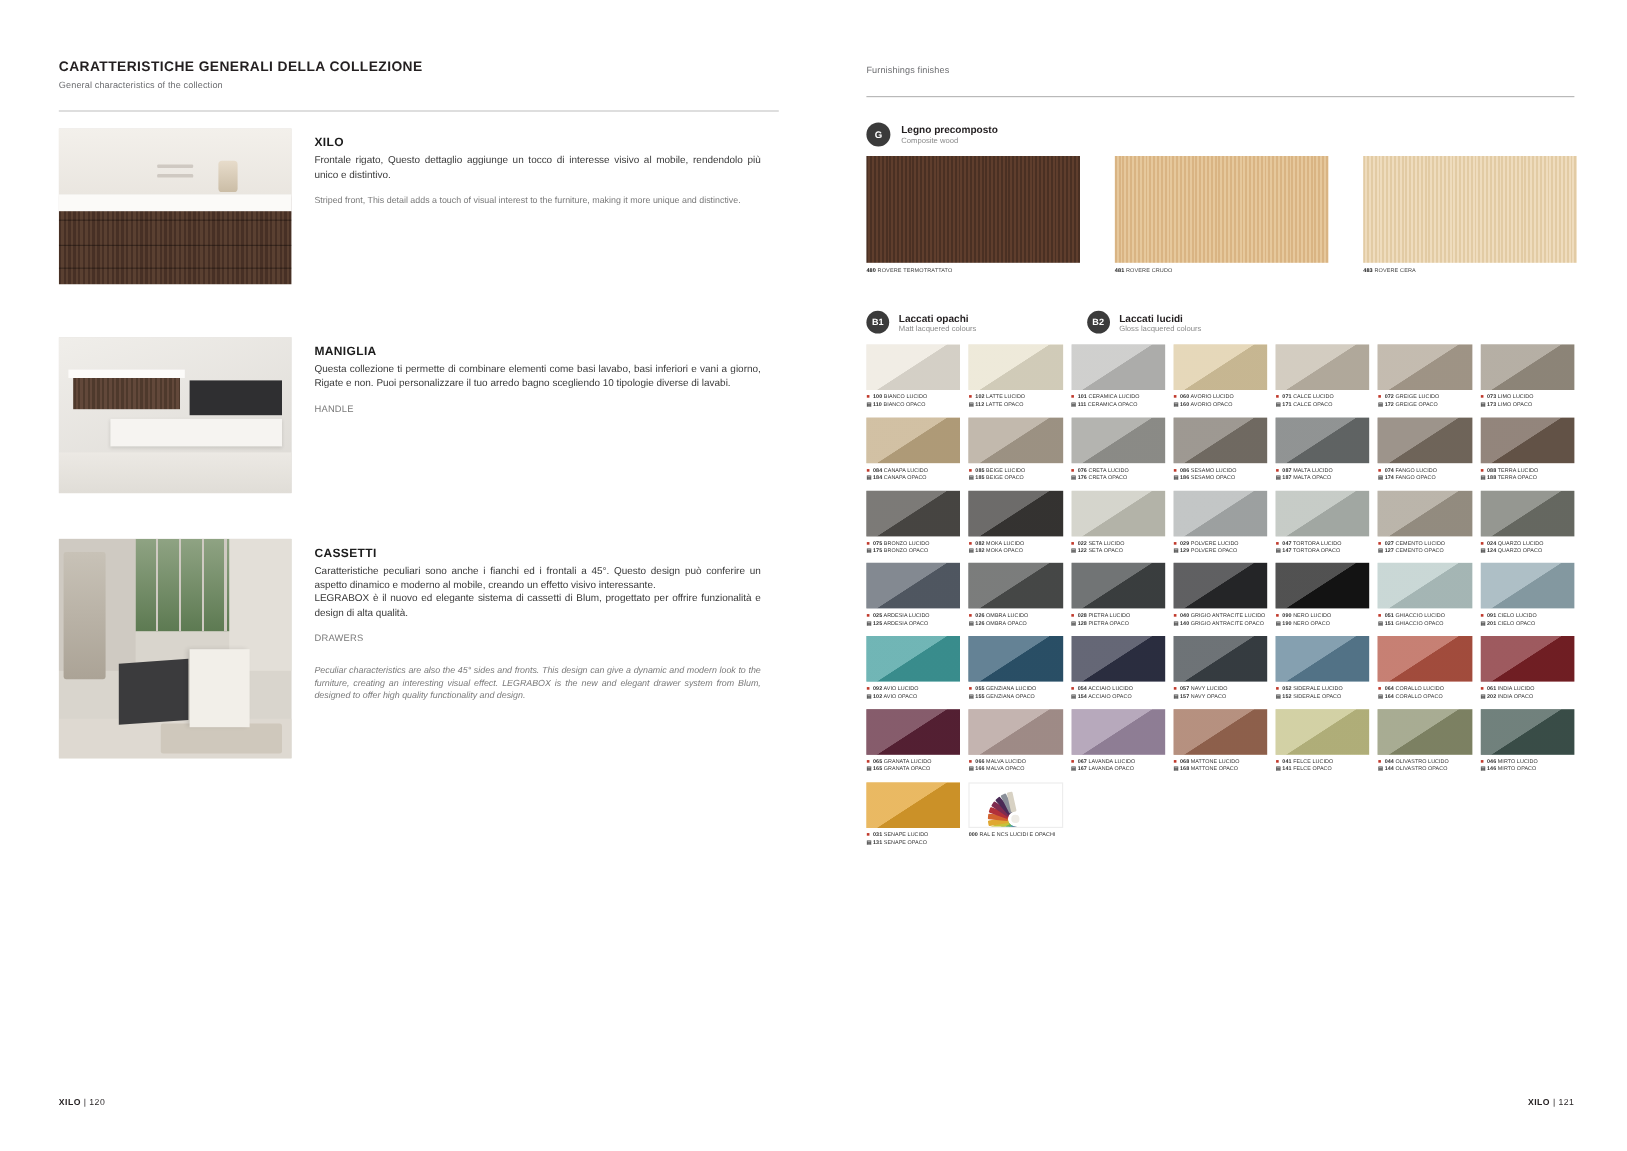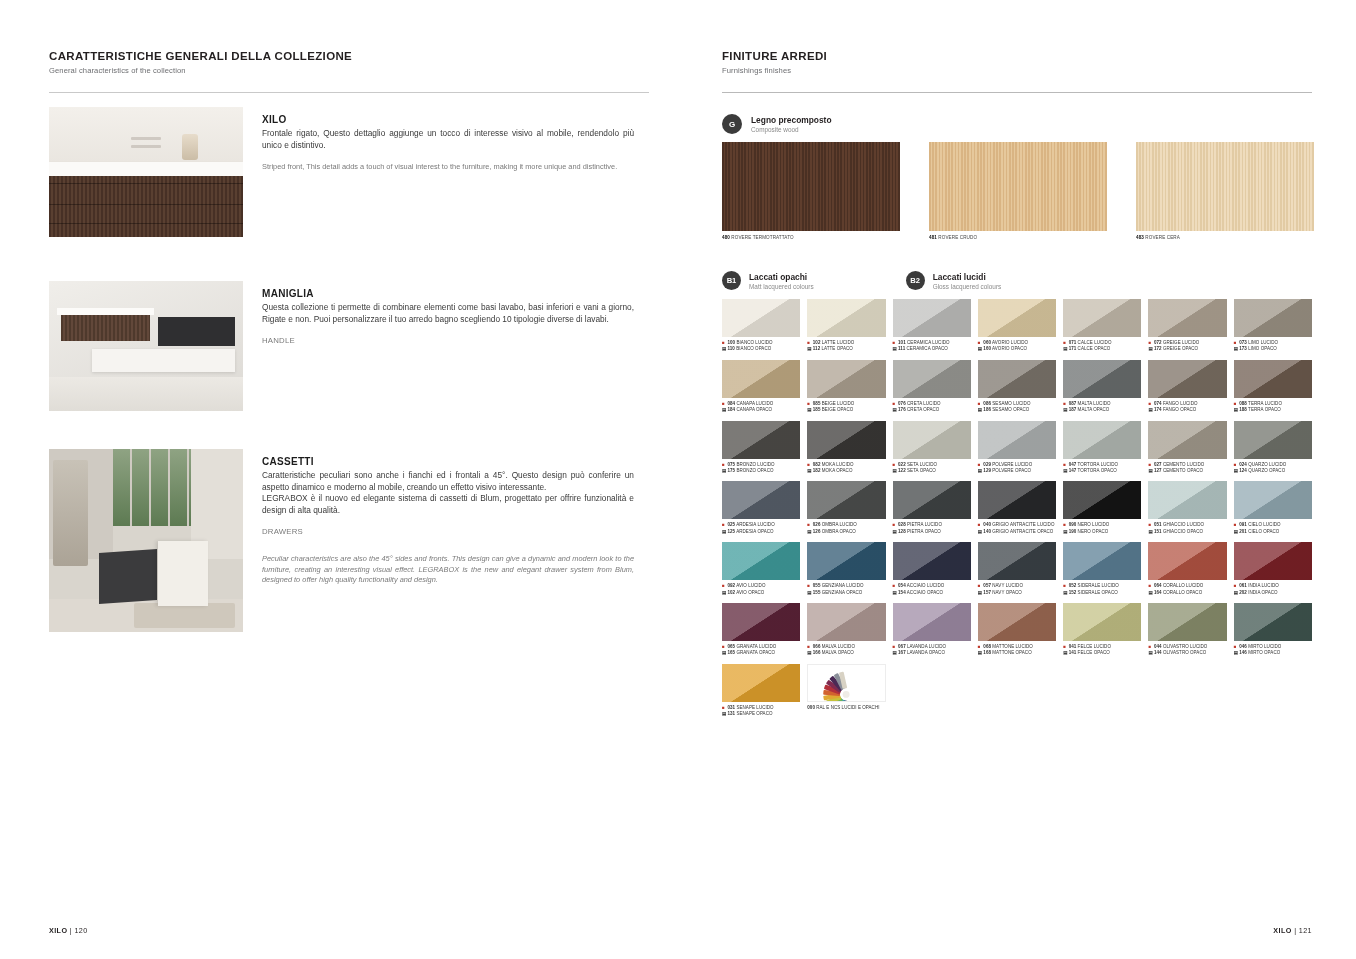--- a/index.html
+++ b/index.html
@@ -121,21 +121,21 @@
   .mk { display:inline-block; width:4px; color:#c0392b; font-weight:bold; margin-right:1.5px; }
   .mk.m2 { color:#444; }
   .sw-line.opaco { color:#333; }
 
   .rainbow-chip {
     width:100%; height:38px; background:#ffffff; position:relative; overflow:hidden;
     border:1px solid #ededed;
   }
 
   
-  .foot { position:absolute; bottom:24px; font-size:7.2px; color:#231f20; letter-spacing:.4px; }
+  .foot { position:absolute; bottom:36px; font-size:7.2px; color:#231f20; letter-spacing:.4px; }
   .foot b { font-weight:bold; }
   .foot.left { left:49px; }
   .foot.right { right:44px; }
 </style>
 </head>
 <body>
 
 <div class="page">
 
   <div class="col-left">
@@ -202,21 +202,20 @@
         <div class="p-it" style="white-space:pre-line;">Caratteristiche peculiari sono anche i fianchi ed i frontali a 45°. Questo design può conferire un aspetto dinamico e moderno al mobile, creando un effetto visivo interessante.
 LEGRABOX è il nuovo ed elegante sistema di cassetti di Blum, progettato per offrire funzionalità e design di alta qualità.</div>
         <div class="en-head" style="margin-top:11px;">DRAWERS</div>
         <div class="p-en tight" style="margin-top:18px;font-style:italic;">Peculiar characteristics are also the 45° sides and fronts. This design can give a dynamic and modern look to the furniture, creating an interesting visual effect. LEGRABOX is the new and elegant drawer system from Blum, designed to offer high quality functionality and design.</div>
       </div>
     </div>
   </div>
 
   <div class="col-right">
 
-    <div class="sec-title">FINITURE ARREDI</div>
     <div class="sec-sub">Furnishings finishes</div>
     <div class="rule"></div>
 
     <div class="wood-head">
       <div class="badge">G</div>
       <div class="wood-names">
         <div class="n1">Legno precomposto</div>
         <div class="n2">Composite wood</div>
       </div>
     </div>

